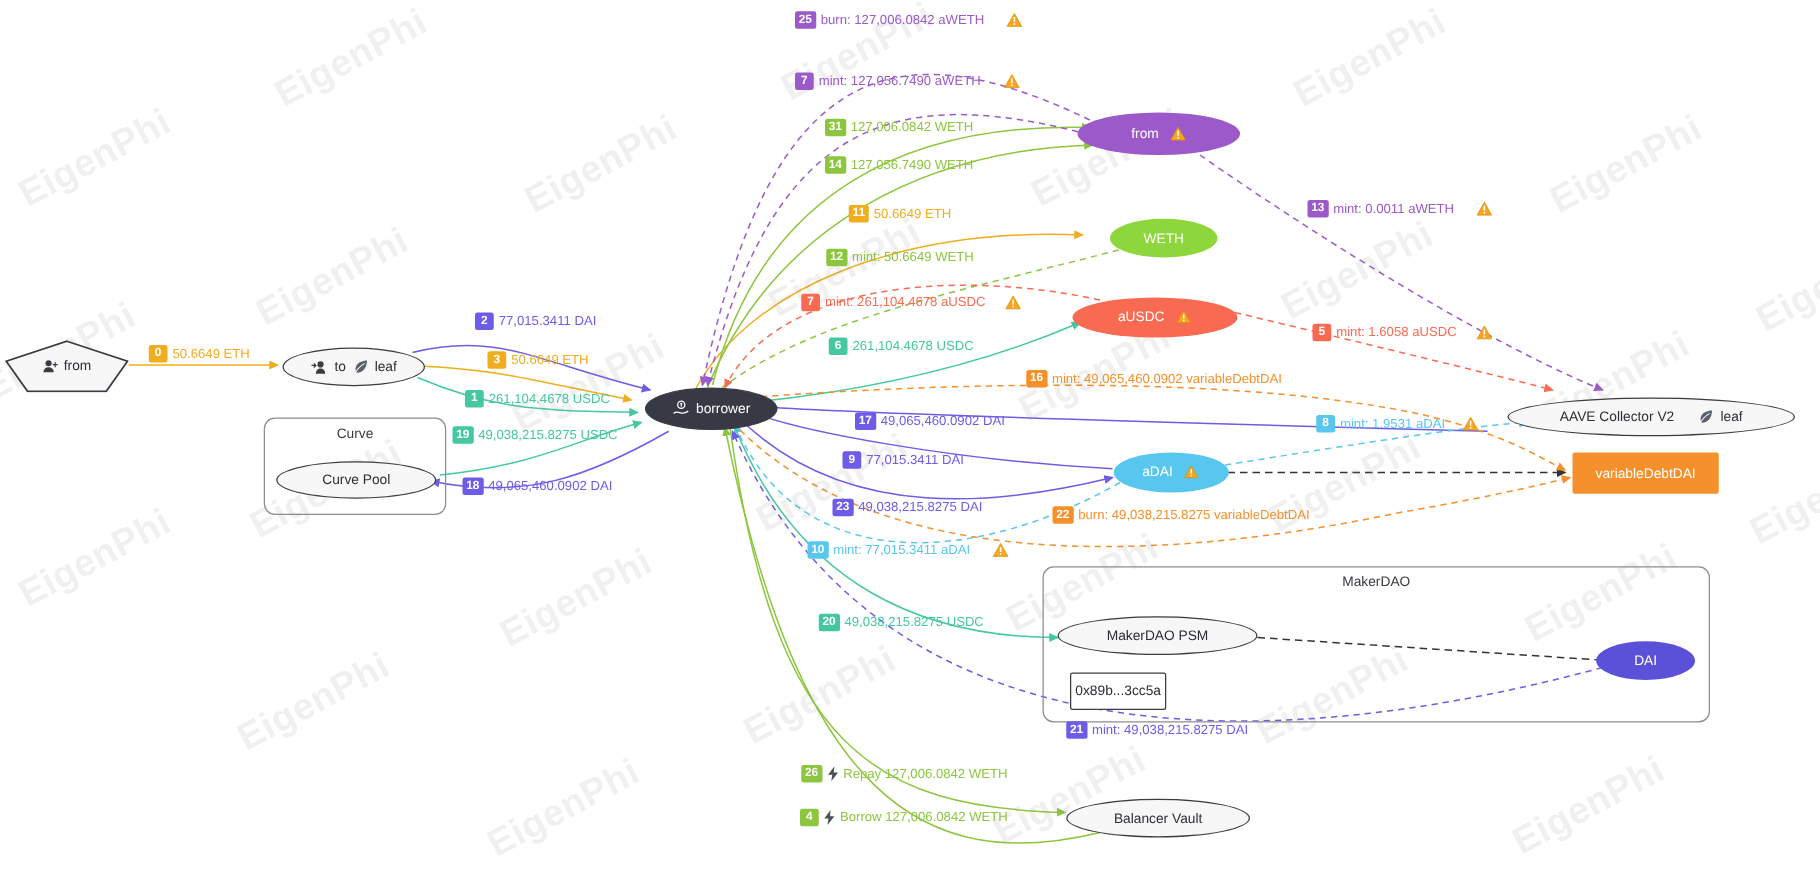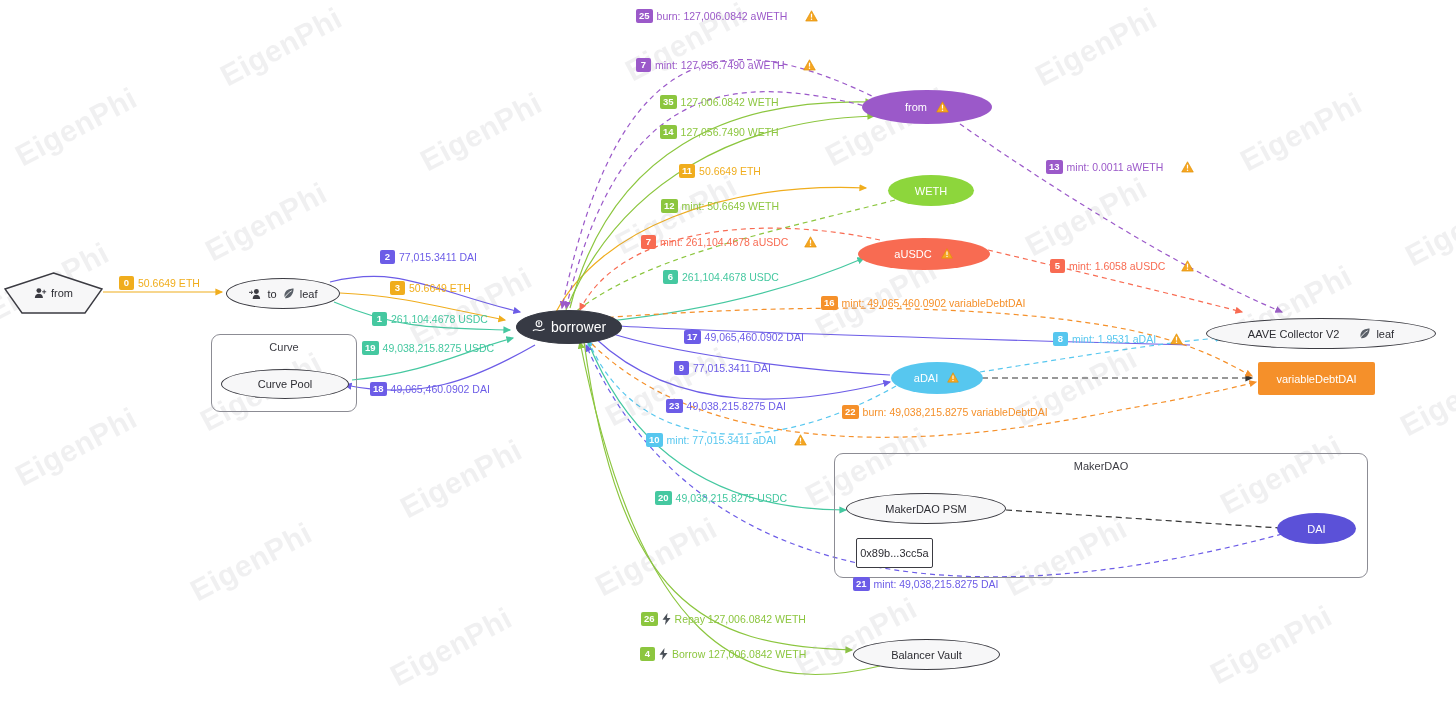--- a/index.html
+++ b/index.html
@@ -69,21 +69,21 @@
   }
   .node-plain {
     background: #f7f7f8;
     border: 1.5px solid #3b3b42;
     color: #2d2d33;
   }
   .node-dark {
     background: #373a44;
     border: 1.5px solid #373a44;
     color: #ffffff;
-    font-size: 14px;
+    font-size: 11px;
   }
   .node-filled {
     color: #ffffff;
     border: none;
     font-weight: 400;
   }
   .node-rect {
     border-radius: 2px;
   }
   .pentagon {
@@ -407,21 +407,21 @@
     <span class="warn" style="margin-left:14px;">
       <svg width="13" height="12" viewBox="0 0 14 13">
           <path d="M7,0.8 L13.3,12 L0.7,12 z" fill="#f5a623" stroke="#e09100" stroke-width="0.7" stroke-linejoin="round"></path>
           <path d="M7,4 v4.2" stroke="#ffffff" stroke-width="1.3"></path>
           <circle cx="7" cy="10" r="0.8" fill="#ffffff"></circle>
         </svg>
     </span>
   </div>
 
   <div class="elabel" style="left:660px; top:95px;">
-    <span class="idx" style="background:#8cc63f;">35</span>
+    <span class="idx" style="background:#8cc63f;">31</span>
     <span class="etext" style="color:#8cc63f;">127,006.0842 WETH</span>
   </div>
 
   <div class="elabel" style="left:660px; top:125px;">
     <span class="idx" style="background:#8cc63f;">14</span>
     <span class="etext" style="color:#8cc63f;">127,056.7490 WETH</span>
   </div>
 
   <div class="elabel" style="left:679px; top:164px;">
     <span class="idx" style="background:#f0ad1d;">11</span>

